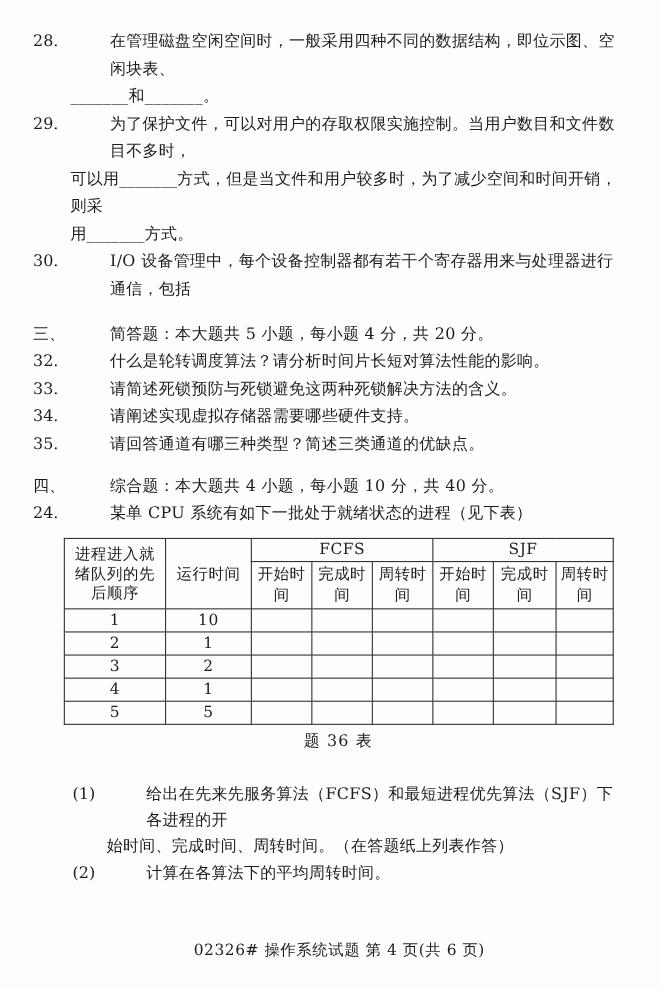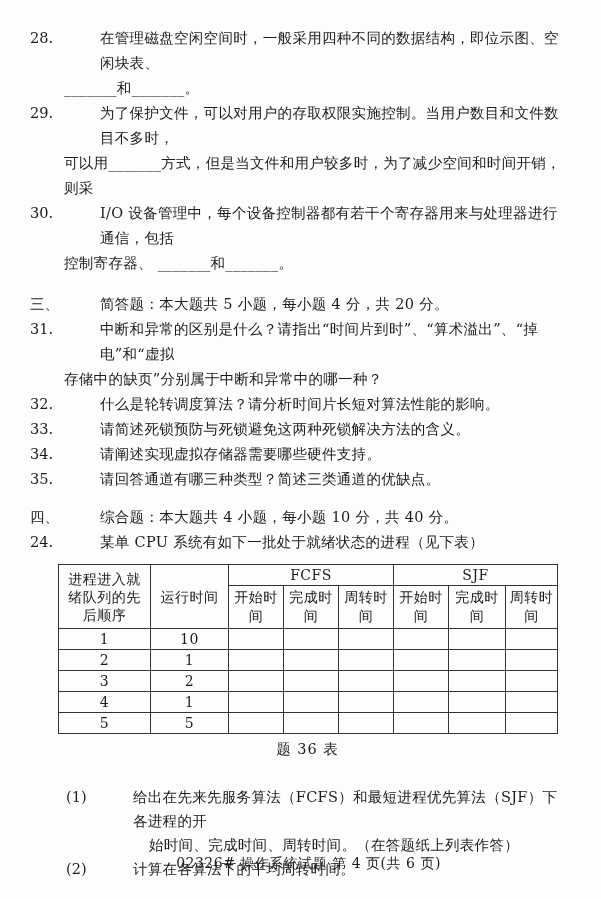--- a/index.html
+++ b/index.html
@@ -42,21 +42,21 @@
   tr.sub-row th { height:42px; line-height:19px; }
   tr.data-row td { height:20px; line-height:20px; }
   .caption {
     margin-left:28px; width:499px;
     text-align:center; margin-top:5px;
     line-height:20px; font-size:14.5px; letter-spacing:1px;
   }
   .notes { margin-top:26px; margin-left:36px; }
   .notes .line { line-height:24px; }
   .notes .num { flex:0 0 31px; }
-  .notes .cont { padding-left:31px;text-align:center; }
+  .notes .cont { padding-left:31px; }
   .footer {
     position:absolute; left:16px; right:0; bottom:26px;
     text-align:center; font-size:14px; letter-spacing:0.5px;
   }
 </style>
 </head>
 <body>
 
 <div class="page">
 
@@ -71,48 +71,39 @@
   </div>
 
   <div>
     <div class="line">
       <span class="num">29.</span>
       <span class="txt">为了保护文件，可以对用户的存取权限实施控制。当用户数目和文件数目不多时，</span>
     </div>
     <div class="line cont">
       <span class="txt">可以用_______方式，但是当文件和用户较多时，为了减少空间和时间开销，则采</span>
     </div>
+    <div class="line cont">
+      <span class="txt">用_______方式。</span>
+    </div>
   </div>
 
   <div>
     <div class="line">
       <span class="num">30.</span>
       <span class="txt">I/O 设备管理中，每个设备控制器都有若干个寄存器用来与处理器进行通信，包括</span>
     </div>
-    <div class="line cont">
-      <span class="txt">控制寄存器、 _______和_______。</span>
-    </div>
   </div>
 
   <div class="sec-gap-1">
     <div class="line">
       <span class="num">三、</span>
       <span class="txt">简答题：本大题共 5 小题，每小题 4 分，共 20 分。</span>
     </div>
   </div>
 
-  <div>
-    <div class="line">
-      <span class="num">31.</span>
-      <span class="txt">中断和异常的区别是什么？请指出“时间片到时”、“算术溢出”、“掉电”和“虚拟</span>
-    </div>
-    <div class="line cont">
-      <span class="txt">存储中的缺页”分别属于中断和异常中的哪一种？</span>
-    </div>
-  </div>
 
   <div>
     <div class="line">
       <span class="num">32.</span>
       <span class="txt">什么是轮转调度算法？请分析时间片长短对算法性能的影响。</span>
     </div>
   </div>
 
   <div>
     <div class="line">

